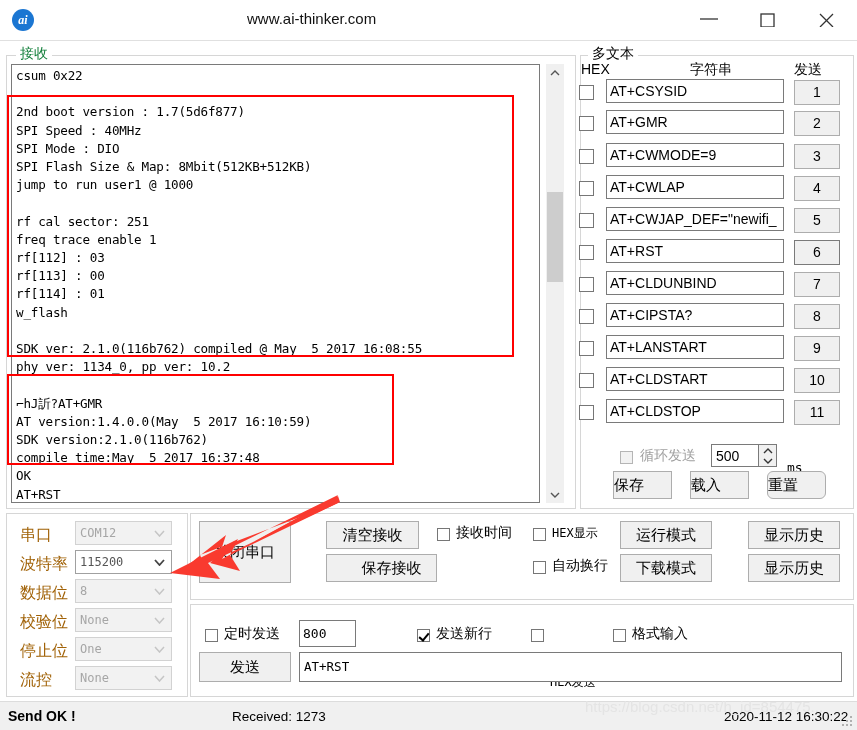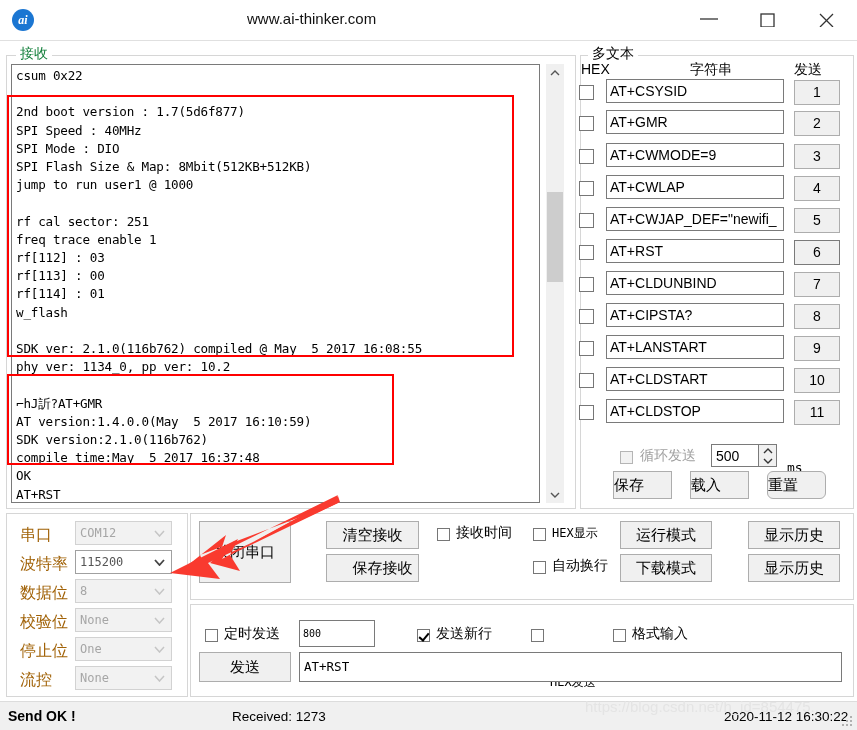--- a/index.html
+++ b/index.html
@@ -249,21 +249,21 @@
     border: 1px solid #d6d6d6;
   }
   .gbtn {
     position: absolute;
     border: 1px solid #adadad; background: #f0f0f0;
     font-size: 15px; text-align: center;
     color: #000; cursor: default; box-sizing: border-box;
   }
   #btn-closeport { left: 199px; top: 521px; width: 92px; height: 62px; line-height: 60px; }
   #btn-clear { left: 326px; top: 521px; width: 93px; height: 28px; line-height: 26px; }
-  #btn-saverecv { left: 326px; top: 554px; width: 93px; height: 28px; line-height: 26px; padding-left: 20px; }
+  #btn-saverecv { left: 326px; top: 554px; width: 111px; height: 28px; line-height: 26px; padding-left: 20px; }
   #btn-runmode { left: 620px; top: 521px; width: 92px; height: 28px; line-height: 26px; }
   #btn-dlmode { left: 620px; top: 554px; width: 92px; height: 28px; line-height: 26px; }
   #btn-hidepanel { left: 748px; top: 521px; width: 92px; height: 28px; line-height: 26px; }
   #btn-history { left: 748px; top: 554px; width: 92px; height: 28px; line-height: 26px; }
   #btn-send { left: 199px; top: 652px; width: 92px; height: 30px; line-height: 28px; }
 
   .chk {
     position: absolute; width: 13px; height: 13px;
     border: 1px solid #767676; background: #fff;
     box-sizing: border-box; cursor: default;
@@ -286,24 +286,24 @@
   #lbl-recvtime { left: 456px; top: 524px; }
   #chk-hexshow { left: 533px; top: 528px; }
   #lbl-hexshow { left: 552px; top: 525px; }
   #chk-autowrap { left: 533px; top: 561px; }
   #lbl-autowrap { left: 552px; top: 557px; }
 
   #chk-timedsend { left: 205px; top: 629px; }
   #lbl-timedsend { left: 224px; top: 625px; }
   #timed-input {
     position: absolute; left: 299px; top: 620px;
-    width: 76px; height: 27px;
+    width: 57px; height: 27px;
     border: 1px solid #7a7a7a; background: #fff;
     font-family: "DejaVu Sans Mono", monospace;
-    font-size: 10px; color: #000;
+    font-size: 13px; color: #000;
     line-height: 25px; padding-left: 3px;
     box-sizing: border-box; cursor: text;
   }
   #lbl-msper {
     position: absolute; left: 364px; top: 658px;
     font-family: Liberation Serif, serif; font-size: 12px;
   }
   #chk-newline { left: 417px; top: 629px; }
   #lbl-newline { left: 436px; top: 625px; }
   #chk-hexsend { left: 531px; top: 629px; }

